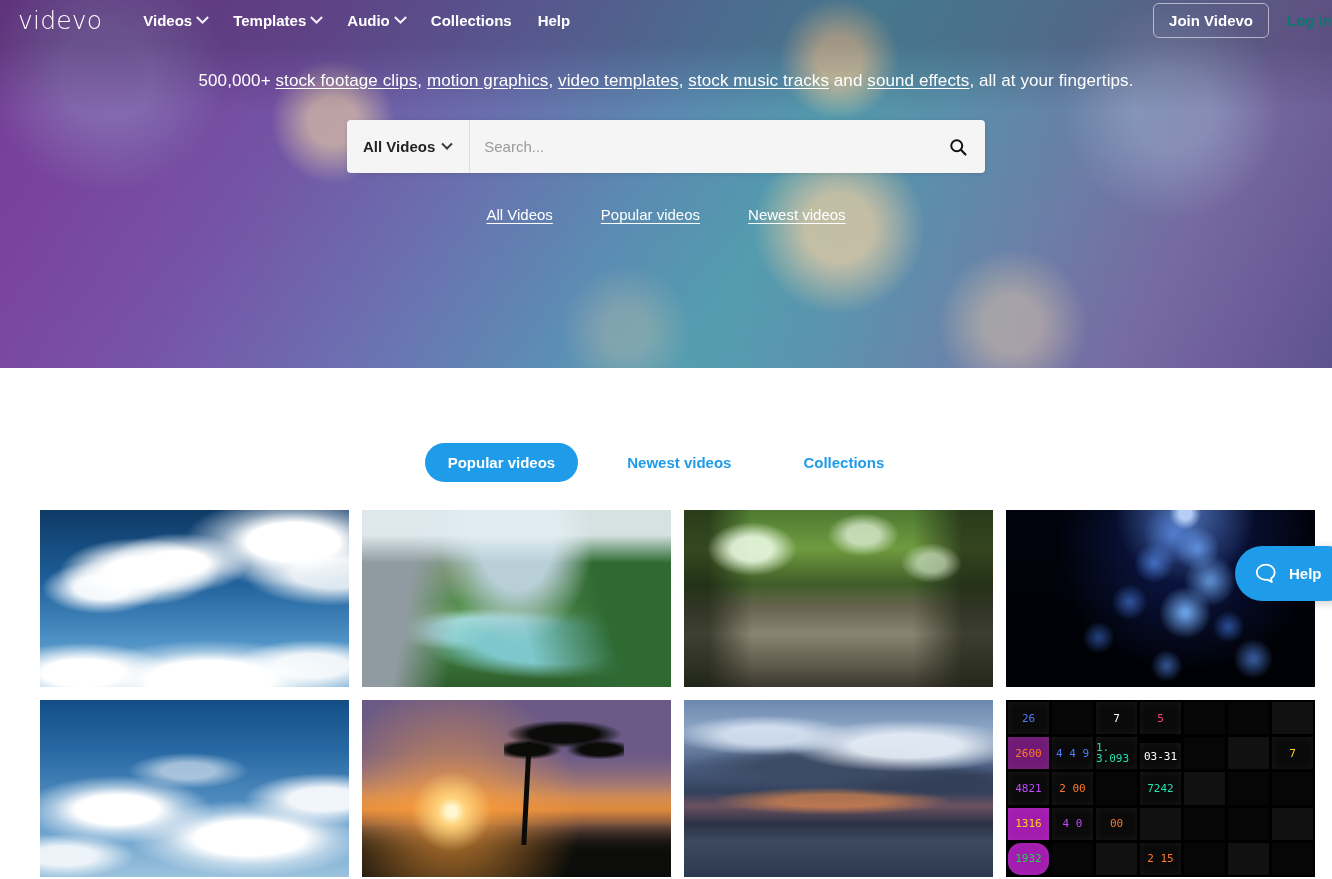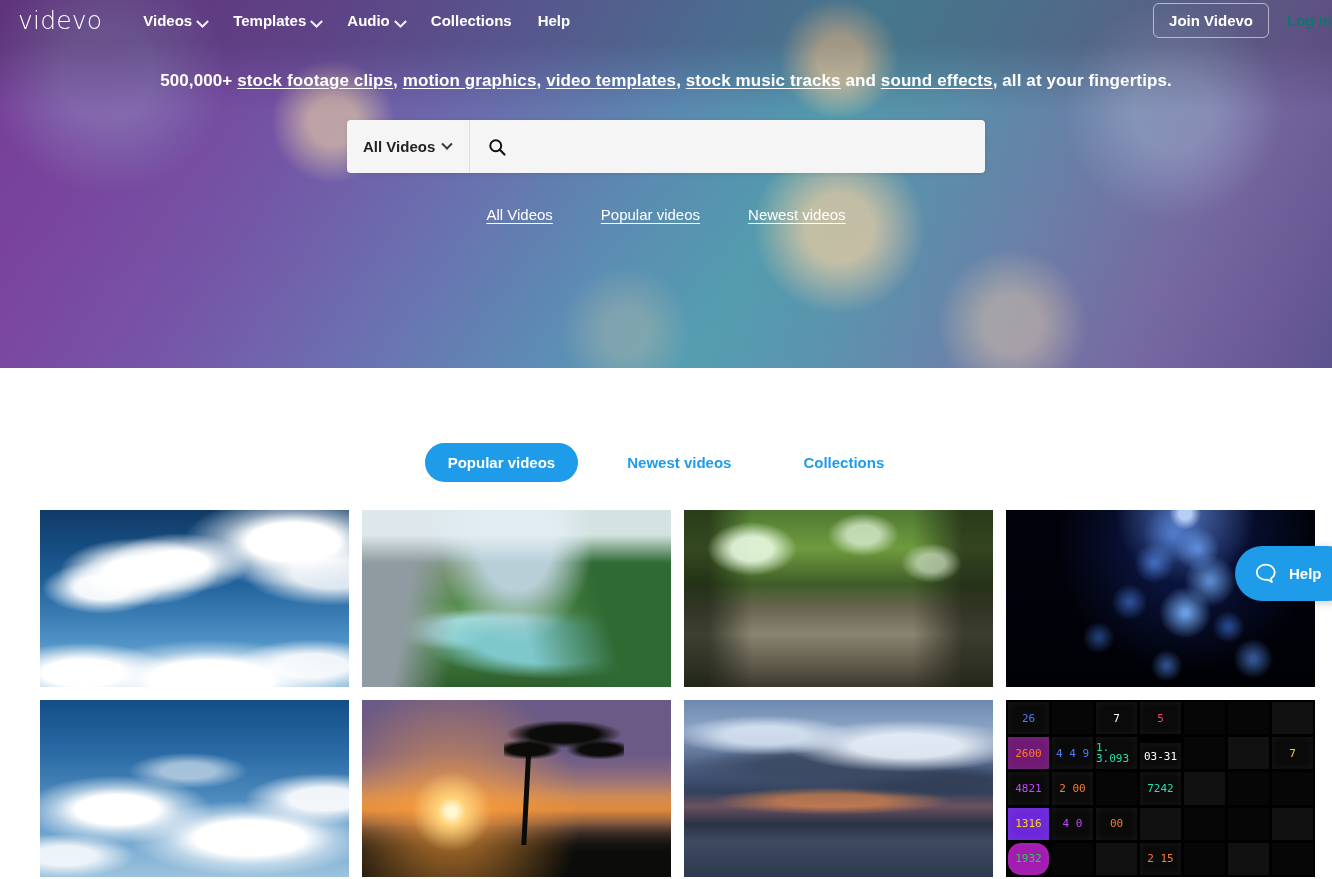--- a/index.html
+++ b/index.html
@@ -60,21 +60,21 @@
     font-size: 25px;
     font-weight: 300;
     letter-spacing: .2px;
     color: #ffffff;
     line-height: 1;
     margin-right: 28px;
     user-select: none;
   }
   .nav-links { display: flex; align-items: center; gap: 0; }
   .nav-item {
-    display: flex; align-items: flex-end; gap: 6px;
+    display: flex; align-items: center; gap: 6px;
     color: #ffffff;
     font-size: 15px;
     font-weight: bold;
     padding: 0 13px;
     white-space: nowrap;
     cursor: pointer;
   }
   .chev {
     display: inline-block;
     width: 9px; height: 9px;
@@ -119,21 +119,21 @@
     font-size: 60px;
     font-weight: bold;
     color: #ffffff;
     letter-spacing: -0.5px;
     line-height: 1.1;
     text-shadow: 0 1px 3px rgba(0,0,0,.18);
   }
   .hero-sub {
     margin-top: 21px;
     font-size: 17px;
-    font-weight: bold;
+    font-weight: normal;
     color: #ffffff;
     letter-spacing: .1px;
     text-align: center;
   }
   .hero-sub a {
     color: #ffffff;
     text-decoration: underline;
     text-underline-offset: 2px;
     cursor: pointer;
   }
@@ -393,20 +393,21 @@
 
   <div class="hero-content">
 
     <div class="hero-sub"><span>500,000+ </span><a>stock footage clips</a><span>, </span><a>motion graphics</a><span>, </span><a>video templates</a><span>, </span><a>stock music tracks</a><span> and </span><a>sound effects</a><span>, all at your fingertips.</span></div>
 
     <div class="search-wrap">
       <div class="search-select">
         <span>All Videos</span>
         <span class="sel-chev"></span>
       </div>
+      <input class="search-input" type="text" placeholder="Search..." style="">
       <button class="search-btn">
         <svg width="20" height="20" viewBox="0 0 24 24" fill="none">
           <circle cx="10.5" cy="10.5" r="6.6" stroke="#111" stroke-width="2.4"></circle>
           <line x1="15.4" y1="15.4" x2="21" y2="21" stroke="#111" stroke-width="2.6" stroke-linecap="round"></line>
         </svg>
       </button>
     </div>
 
     <div class="hero-links">
       <a>All Videos</a>
@@ -465,21 +466,21 @@
           <div class="cell" style="color: rgb(255, 61, 127); background: rgb(6, 6, 6);"></div>
           <div class="cell" style="color: rgb(35, 209, 75); background: rgb(17, 17, 17);"></div>
           <div class="cell" style="color: rgb(255, 210, 30); background: rgb(10, 10, 10); box-shadow: rgba(255, 255, 255, 0.06) 0px 0px 8px inset;">7</div>
           <div class="cell" style="color: rgb(194, 75, 255); background: rgb(10, 10, 10); box-shadow: rgba(255, 255, 255, 0.06) 0px 0px 8px inset;">4821</div>
           <div class="cell" style="color: rgb(255, 122, 41); background: rgb(10, 10, 10); box-shadow: rgba(255, 255, 255, 0.06) 0px 0px 8px inset;">2 00</div>
           <div class="cell" style="color: rgb(79, 123, 255); background: rgb(6, 6, 6);"></div>
           <div class="cell" style="color: rgb(33, 227, 176); background: rgb(10, 10, 10); box-shadow: rgba(255, 255, 255, 0.06) 0px 0px 8px inset;">7242</div>
           <div class="cell" style="color: rgb(255, 255, 255); background: rgb(17, 17, 17);"></div>
           <div class="cell" style="color: rgb(255, 61, 127); background: rgb(6, 6, 6);"></div>
           <div class="cell" style="color: rgb(35, 209, 75); background: rgb(6, 6, 6);"></div>
-          <div class="cell" style="color: rgb(255, 210, 30); background: #6d28d9; box-shadow: rgba(255, 255, 255, 0.06) 0px 0px 8px inset;">1316</div>
+          <div class="cell" style="color: rgb(255, 210, 30); background: #a21caf; box-shadow: rgba(255, 255, 255, 0.06) 0px 0px 8px inset;">1316</div>
           <div class="cell" style="color: rgb(194, 75, 255); background: rgb(10, 10, 10); box-shadow: rgba(255, 255, 255, 0.06) 0px 0px 8px inset;">4 0</div>
           <div class="cell" style="color: rgb(255, 122, 41); background: rgb(10, 10, 10); box-shadow: rgba(255, 255, 255, 0.06) 0px 0px 8px inset;">00</div>
           <div class="cell" style="color: rgb(79, 123, 255); background: rgb(17, 17, 17);"></div>
           <div class="cell" style="color: rgb(33, 227, 176); background: rgb(6, 6, 6);"></div>
           <div class="cell" style="color: rgb(255, 255, 255); background: rgb(6, 6, 6);"></div>
           <div class="cell" style="color: rgb(255, 61, 127); background: rgb(17, 17, 17);"></div>
           <div class="cell" style="color: rgb(35, 209, 75); background: #a21caf; box-shadow: rgba(255, 255, 255, 0.06) 0px 0px 8px inset; border-radius: 13px;">1932</div>
           <div class="cell" style="color: rgb(255, 210, 30); background: rgb(6, 6, 6);"></div>
           <div class="cell" style="color: rgb(194, 75, 255); background: rgb(17, 17, 17);"></div>
           <div class="cell" style="color: rgb(255, 122, 41); background: rgb(10, 10, 10); box-shadow: rgba(255, 255, 255, 0.06) 0px 0px 8px inset;">2 15</div>

